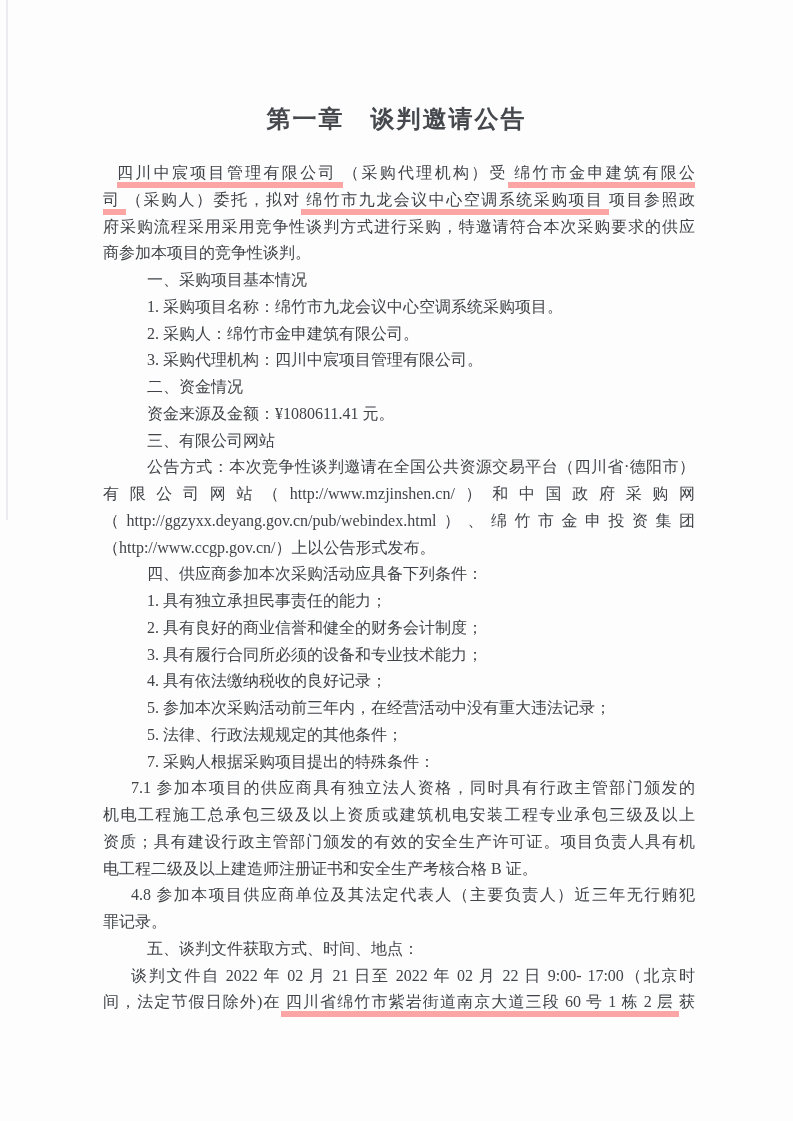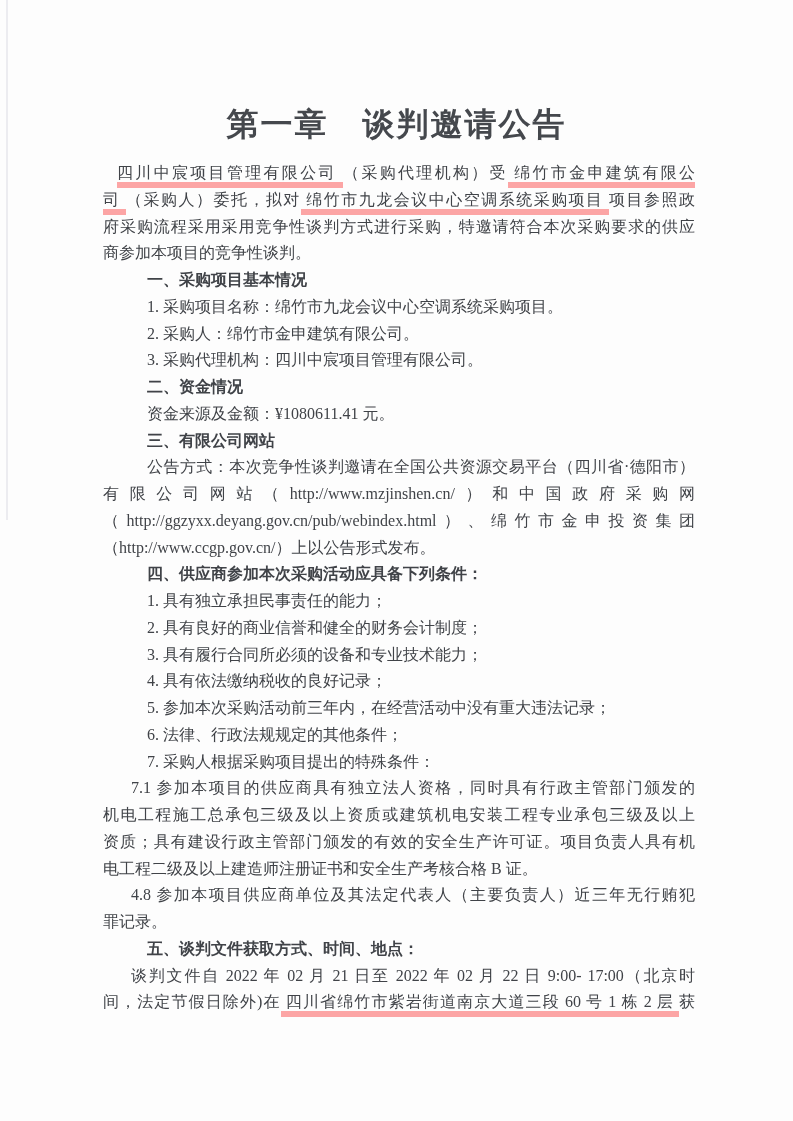--- a/index.html
+++ b/index.html
@@ -17,42 +17,42 @@
   }
   .scan-edge {
     position:absolute; left:6px; top:0; width:2px; height:520px;
     background:#ececf0;
   }
   .title {
     position:absolute;
     top:103px; left:0; width:100%;
     margin:0;
     text-align:center;
-    font-size:32px;
+    font-size:24px;
     font-weight:bold;
     letter-spacing:2px;
     color:#45484d;
   }
   .doc-body {
     position:absolute;
     top:160px; left:103px;
     width:592px;
   }
   .line {
     font-size:16px;
     line-height:26.75px;
     min-height:26.75px;
     text-align:left;
     white-space:normal;
   }
   .line.fill {
     text-align:justify;
     text-align-last:justify;
   }
-  .line.b { font-weight:bold; }
+  .line.b { font-weight:normal; }
   .line.first { padding-left:14px; }
   .line.item  { padding-left:44px; }
   .line.sub   { padding-left:28px; }
   .u {
     border-bottom:6px solid #fca5a5;
     padding-bottom:1px;
   }
 </style>
 </head>
 <body>
@@ -75,21 +75,21 @@
       <div class="line fill item"><span>公告方式：本次竞争性谈判邀请在全国公共资源交易平台（四川省·德阳市）</span></div>
       <div class="line fill"><span>有限公司网站（http://www.mzjinshen.cn/）和中国政府采购网</span></div>
       <div class="line fill"><span>（http://ggzyxx.deyang.gov.cn/pub/webindex.html）、绵竹市金申投资集团</span></div>
       <div class="line"><span>（http://www.ccgp.gov.cn/）上以公告形式发布。</span></div>
       <div class="line b item"><span>四、供应商参加本次采购活动应具备下列条件：</span></div>
       <div class="line item"><span>1. 具有独立承担民事责任的能力；</span></div>
       <div class="line item"><span>2. 具有良好的商业信誉和健全的财务会计制度；</span></div>
       <div class="line item"><span>3. 具有履行合同所必须的设备和专业技术能力；</span></div>
       <div class="line item"><span>4. 具有依法缴纳税收的良好记录；</span></div>
       <div class="line item"><span>5. 参加本次采购活动前三年内，在经营活动中没有重大违法记录；</span></div>
-      <div class="line item"><span>6. 法律、行政法规规定的其他条件；</span></div>
+      <div class="line item"><span>5. 法律、行政法规规定的其他条件；</span></div>
       <div class="line item"><span>7. 采购人根据采购项目提出的特殊条件：</span></div>
       <div class="line fill sub"><span>7.1 参加本项目的供应商具有独立法人资格，同时具有行政主管部门颁发的</span></div>
       <div class="line fill"><span>机电工程施工总承包三级及以上资质或建筑机电安装工程专业承包三级及以上</span></div>
       <div class="line fill"><span>资质；具有建设行政主管部门颁发的有效的安全生产许可证。项目负责人具有机</span></div>
       <div class="line"><span>电工程二级及以上建造师注册证书和安全生产考核合格 B 证。</span></div>
       <div class="line fill sub"><span>4.8 参加本项目供应商单位及其法定代表人（主要负责人）近三年无行贿犯</span></div>
       <div class="line"><span>罪记录。</span></div>
       <div class="line b item"><span>五、谈判文件获取方式、时间、地点：</span></div>
       <div class="line fill sub"><span>谈判文件自 2022 年 02 月 21 日至 2022 年 02 月 22 日 9:00- 17:00（北京时</span></div>
       <div class="line fill"><span>间，法定节假日除外)在</span><span class="u"> 四川省绵竹市紫岩街道南京大道三段 60 号 1 栋 2 层 </span><span>获</span></div>

